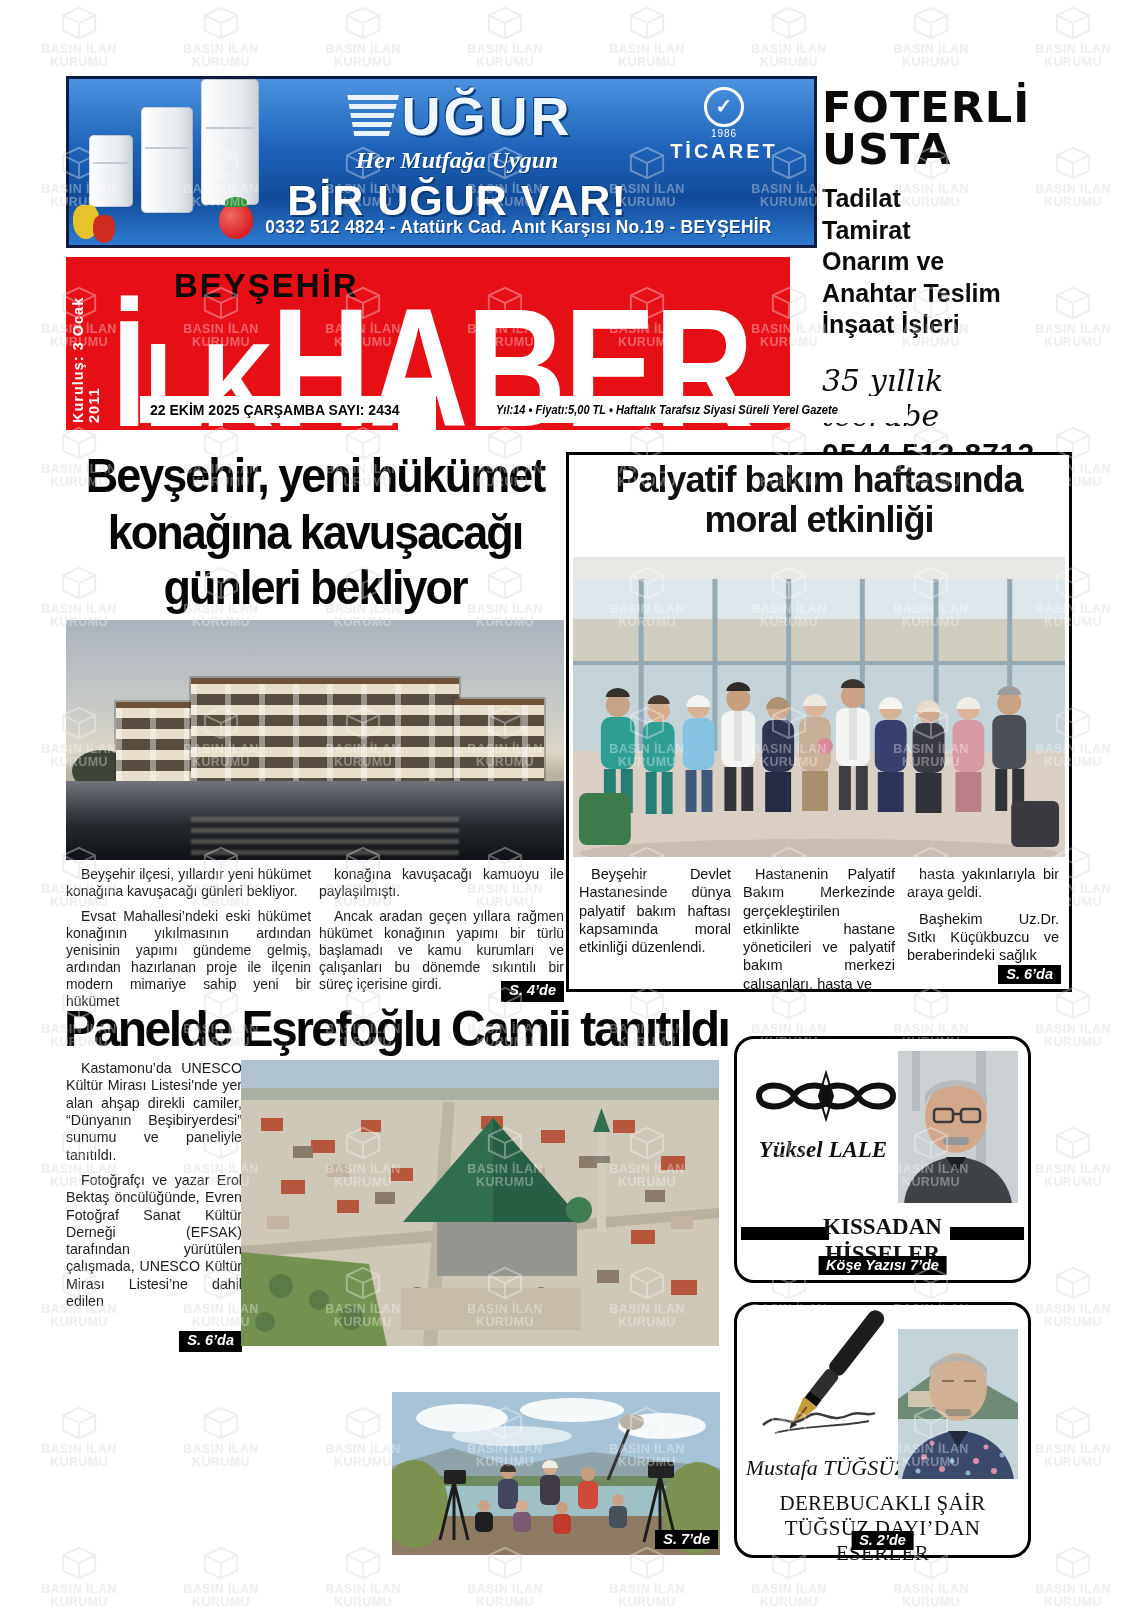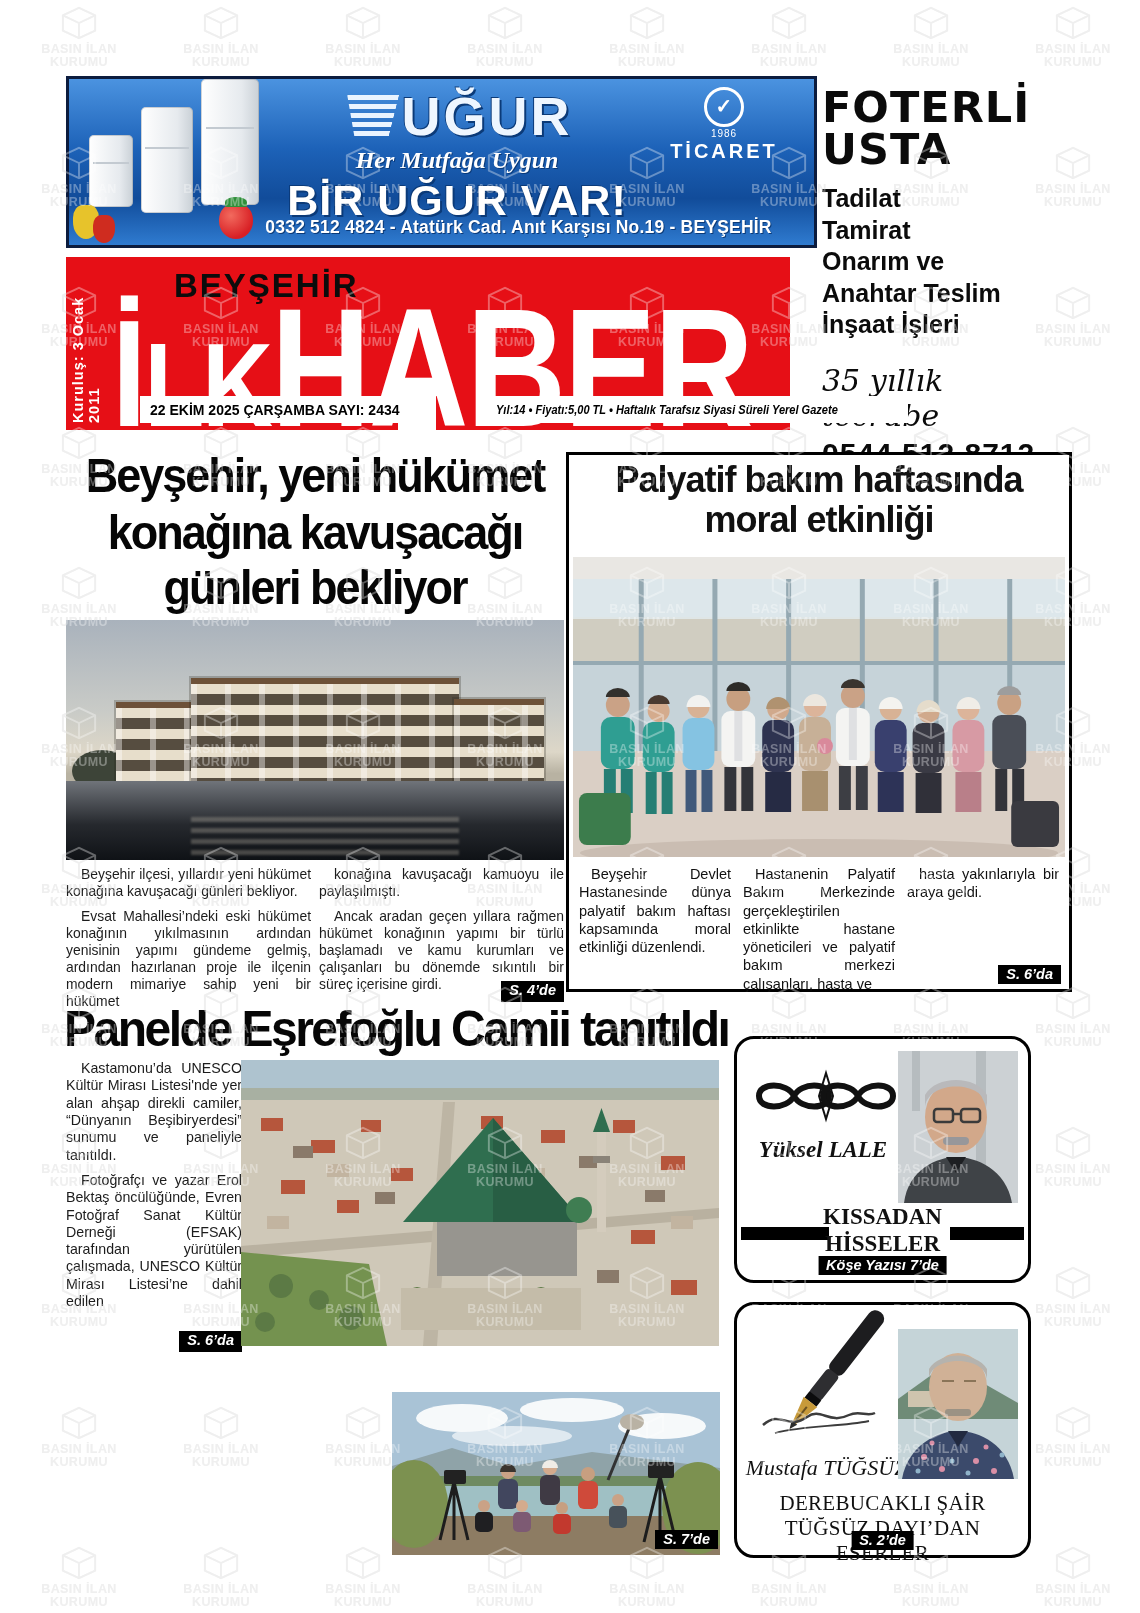--- a/index.html
+++ b/index.html
@@ -92,21 +92,21 @@
   #panel-col .badge{position:absolute;right:0;bottom:0;}
   #mosque-photo{left:241px;top:1060px;width:478px;height:286px;z-index:2;overflow:hidden;}
   
   .rbox{border:3px solid #000;border-radius:20px;box-sizing:border-box;background:#fff;z-index:2;}
   #col-box{left:734px;top:1036px;width:297px;height:247px;}
   .cb-author{position:absolute;left:2px;top:98px;width:168px;text-align:center;
          font-family:"Liberation Serif",serif;font-style:italic;font-weight:700;font-size:23px;}
   .cb-photo{position:absolute;right:10px;top:12px;width:120px;height:152px;overflow:hidden;}
   .cb-barL{position:absolute;left:4px;top:188px;width:88px;height:13px;background:#000;}
   .cb-barR{position:absolute;right:4px;top:188px;width:74px;height:13px;background:#000;}
-  .cb-title{position:absolute;left:0;right:0;top:164px;text-align:center;font-family:"Liberation Serif",serif;
+  .cb-title{position:absolute;left:0;right:0;top:174px;text-align:center;font-family:"Liberation Serif",serif;
          font-weight:700;font-size:23px;line-height:1.18;}
   .rbox .badge{position:absolute;left:50%;transform:translateX(-50%);bottom:5px;white-space:nowrap;}
   #poet-box{left:734px;top:1302px;width:297px;height:256px;}
   .pb-author{position:absolute;left:0;top:150px;width:178px;text-align:center;
          font-family:"Liberation Serif",serif;font-style:italic;font-size:22px;}
   .pb-photo{position:absolute;right:10px;top:24px;width:120px;height:150px;overflow:hidden;}
   .pb-title{position:absolute;left:0;right:0;top:186px;text-align:center;font-family:"Liberation Serif",serif;
          font-size:21px;line-height:1.18;letter-spacing:.3px;}
   
   #doc-box{left:66px;top:1392px;width:307px;height:163px;background:#c9c9c9;z-index:2;
@@ -1267,20 +1267,21 @@
     </div>
     <div class="pal-cols">
       <div class="pal-col">
           <p>Beyşehir Devlet Hastanesinde dünya palyatif bakım haftası kapsamında moral etkinliği düzenlendi.</p>
         </div>
       <div class="pal-col">
           <p>Hastanenin Palyatif Bakım Merkezinde gerçekleştirilen etkinlikte hastane yöneticileri ve palyatif bakım merkezi çalışanları, hasta ve</p>
         </div>
       <div class="pal-col">
           <p>hasta yakınlarıyla bir araya geldi.</p>
+          <p>Başhekim Uz.Dr. Sıtkı Küçükbuzcu ve beraberindeki sağlık</p>
         </div>
     </div>
     <span class="badge">S. 6’da</span>
   </div>
 
   <div id="panel-hl" class="abs hl">Panelde Eşrefoğlu Camii tanıtıldı</div>
 
   <div id="panel-col" class="abs story">
     <p>Kastamonu’da UNESCO Kültür Mirası Listesi'nde yer alan ahşap direkli camiler, “Dünyanın Beşibiryerdesi” sunumu ve paneliyle tanıtıldı.</p>
     <p>Fotoğrafçı ve yazar Erol Bektaş öncülüğünde, Evren Fotoğraf Sanat Kültür Derneği (EFSAK) tarafından yürütülen çalışmada, UNESCO Kültür Mirası Listesi’ne dahil edilen</p>

